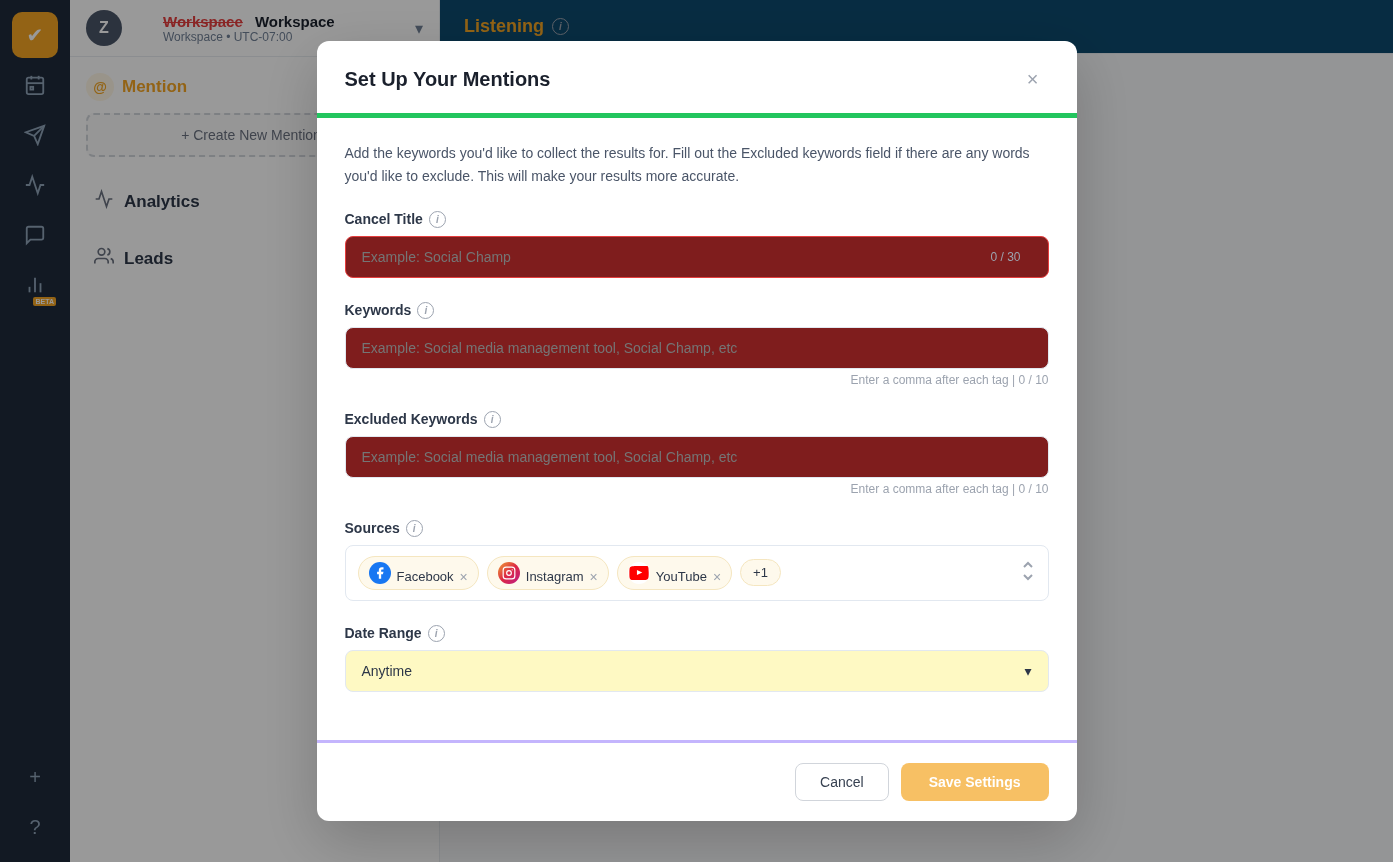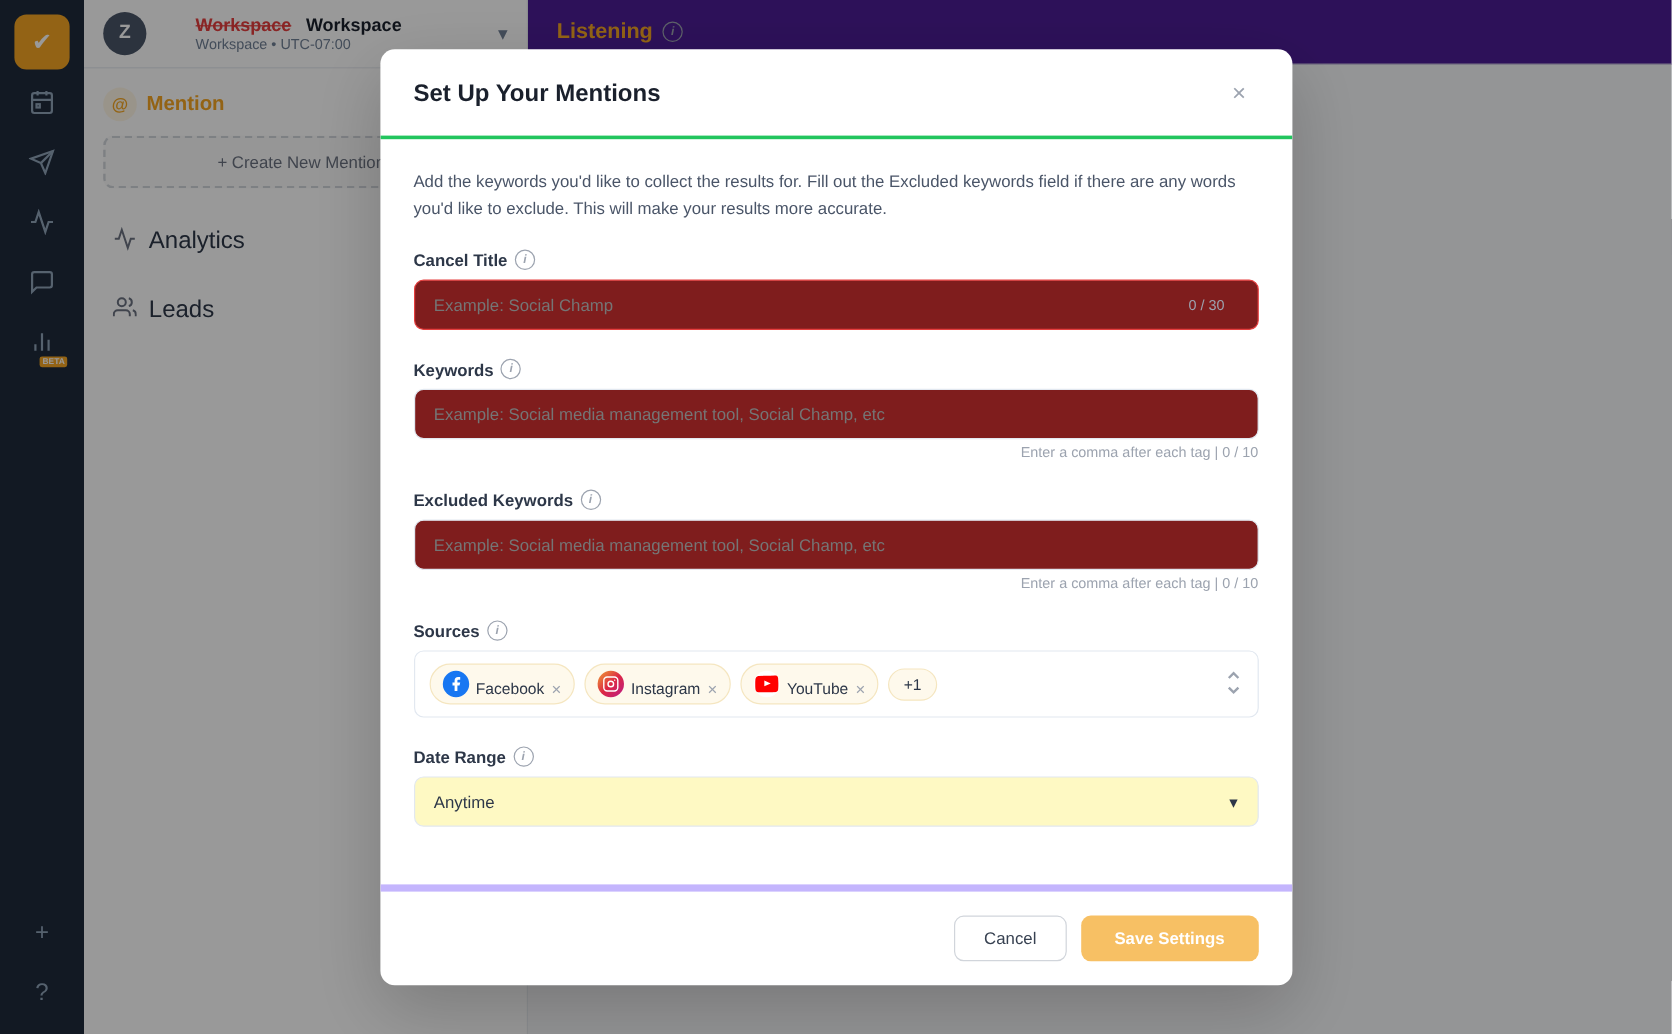--- a/index.html
+++ b/index.html
@@ -155,23 +155,23 @@
       display: flex;
       align-items: center;
       gap: 10px;
       padding: 14px 16px;
       cursor: pointer;
       border-radius: 8px;
       margin: 2px 8px;
     }
     .nav-item-icon { color: #6b7280; font-size: 18px; }
     .nav-item-label {
-      font-size: 20px;
+      font-size: 17px;
       color: #2d3748;
-      font-weight: 400;
+      font-weight: 700;
       flex: 1;
     }
     .badge-new {
       background: #f5a623;
       color: white;
       font-size: 11px;
       font-weight: 600;
       padding: 2px 8px;
       border-radius: 4px;
     }
@@ -185,21 +185,21 @@
     }
 
     
     .main-area {
       flex: 1;
       background: #f7f8fa;
       position: relative;
     }
     .listening-header {
       padding: 16px 24px;
-      background: #4c1d95;
+      background: #0c4a6e;
       border-bottom: 1px solid #e8ecf0;
       display: flex;
       align-items: center;
       gap: 8px;
       font-size: 18px;
       font-weight: 600;
       color: #f5a623;
     }
 
     
@@ -239,21 +239,21 @@
       max-height: 840px;
       overflow-y: auto;
       position: relative;
       box-shadow: 0 20px 60px rgba(0,0,0,0.2);
     }
     .modal-header {
       display: flex;
       align-items: center;
       justify-content: space-between;
       padding: 22px 28px 18px;
-      border-bottom: 3px solid #22c55e;
+      border-bottom: 5px solid #22c55e;
       text-align: right;
     }
     .modal-title {
       font-size: 20px;
       font-weight: 600;
       color: #1a202c;
     }
     .modal-close {
       width: 32px;
       height: 32px;
@@ -390,21 +390,21 @@
       justify-content: space-between;
       cursor: pointer;
     }
 
     
     .modal-footer {
       display: flex;
       justify-content: flex-end;
       gap: 12px;
       padding: 20px 28px;
-      border-top: 6px solid #c4b5fd;
+      border-top: 3px solid #c4b5fd;
     }
     .btn-cancel {
       padding: 10px 24px;
       background: white;
       border: 1.5px solid #d1d5db;
       border-radius: 8px;
       font-size: 14px;
       color: #374151;
       cursor: pointer;
       font-weight: 500;

